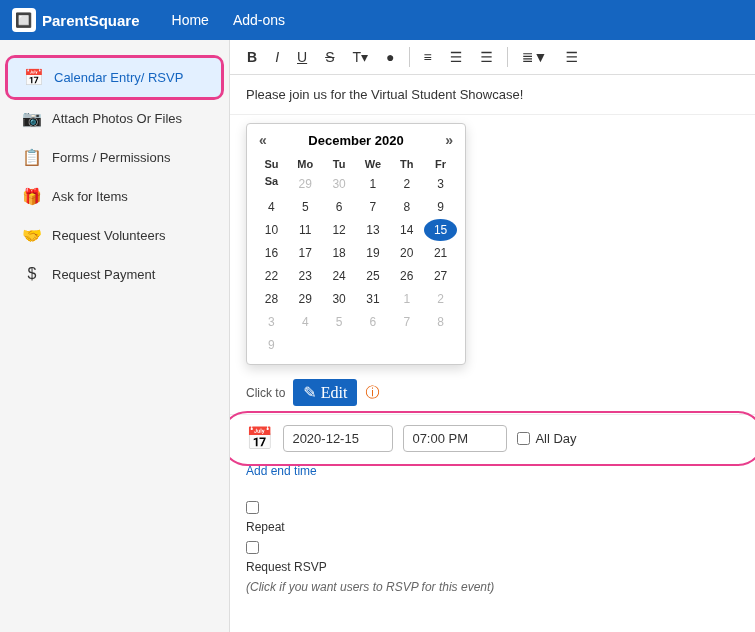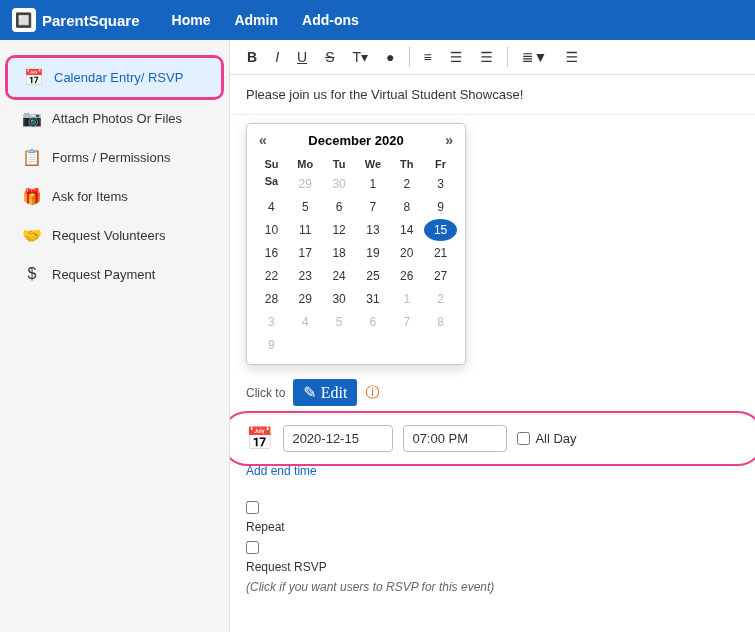--- a/index.html
+++ b/index.html
@@ -28,21 +28,21 @@
       border-radius: 4px;
       display: flex; align-items: center; justify-content: center;
       font-size: 14px;
     }
     .top-nav-item {
       color: white;
       font-size: 14px;
       padding: 0 12px;
       cursor: pointer;
       height: 28px;
-      display: flex; align-items: center; font-weight: bold;
+      display: flex; align-items: center;
     }
 
     
     .main-layout {
       display: flex;
       height: calc(100% - 40px);
     }
 
     
     .sidebar {
@@ -281,21 +281,20 @@
   </style>
 </head>
 <body>
 
 <nav class="top-nav">
   <div class="top-nav-logo">
     <div class="logo-icon">🔲</div>
     <span>ParentSquare</span>
   </div>
   <div class="top-nav-item">Home</div>
-  <div class="top-nav-item">Admin</div>
   <div class="top-nav-item">Add-ons</div>
 </nav>
 
 <div class="main-layout">
 
   <aside class="sidebar">
     <div class="sidebar-item active">
       <span class="sidebar-icon">📅</span>
       <span>Calendar Entry/ RSVP</span>
     </div>

